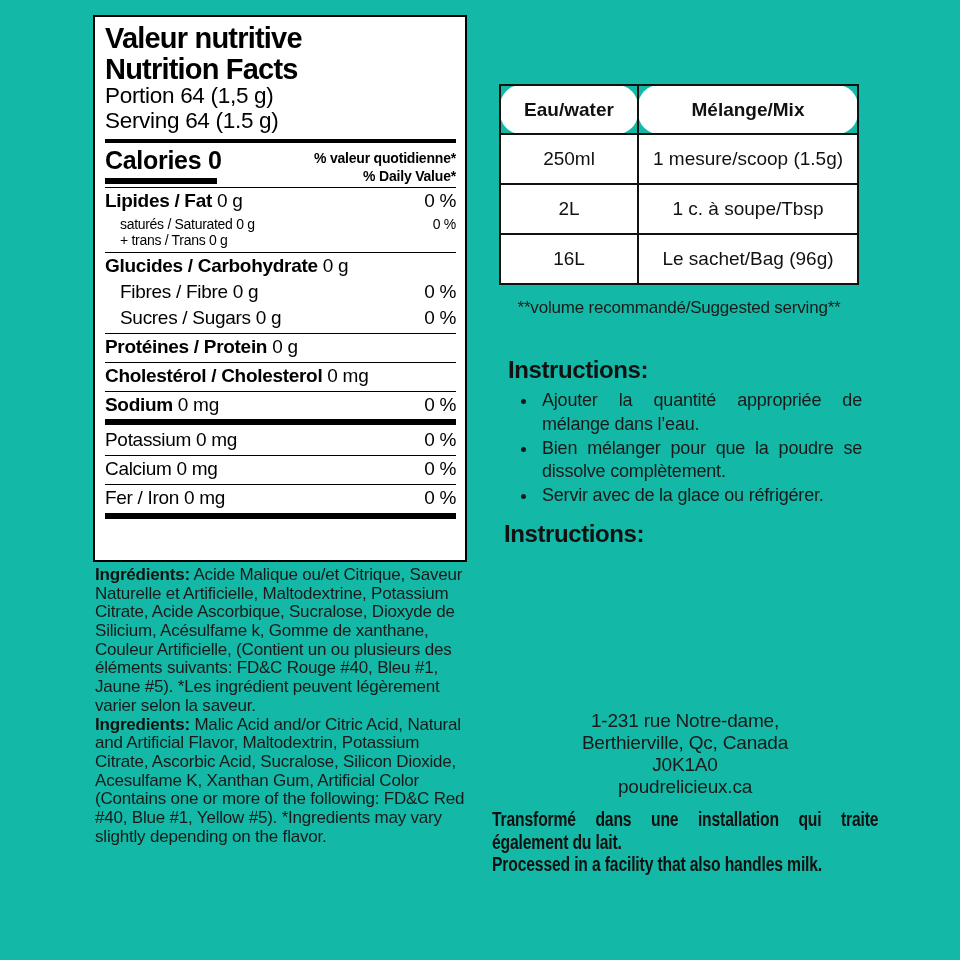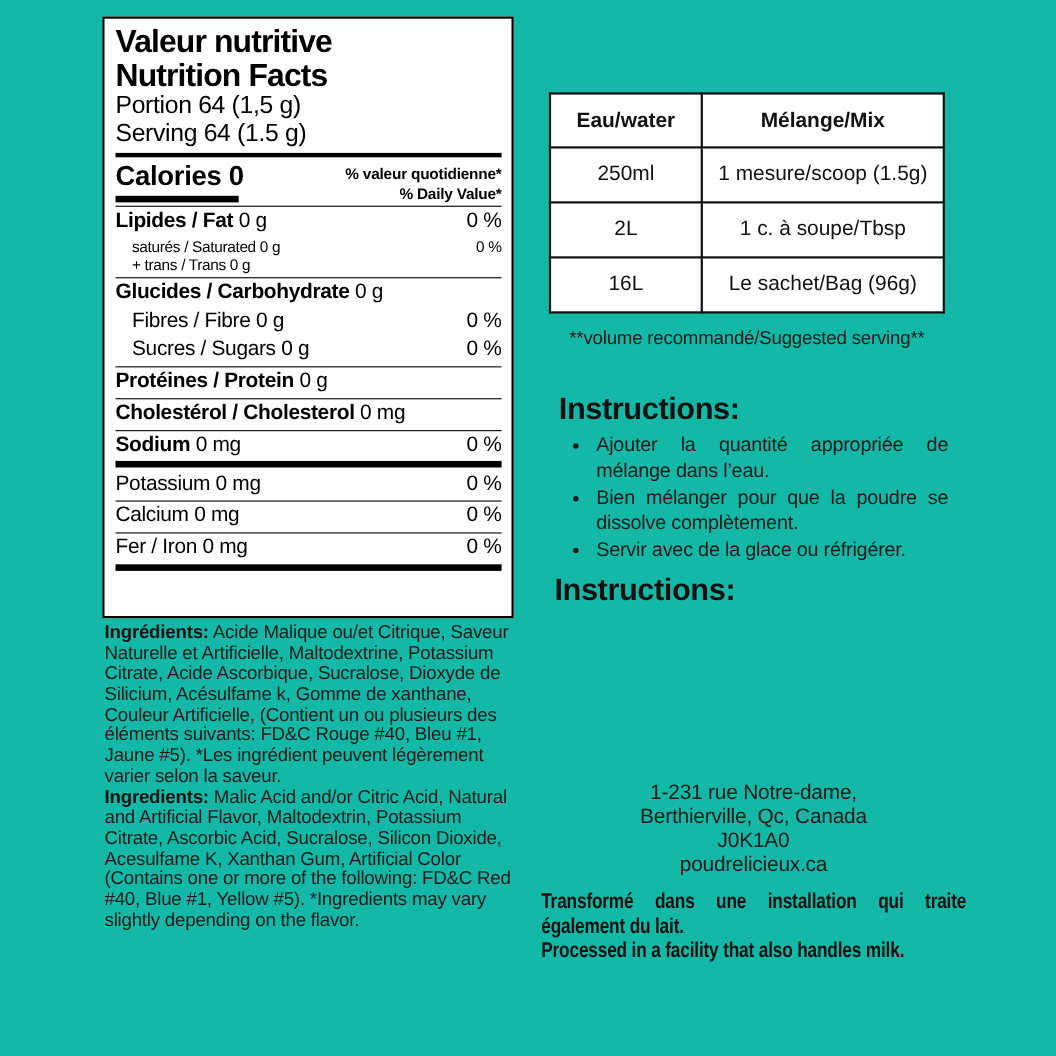--- a/index.html
+++ b/index.html
@@ -33,31 +33,31 @@
   .ingredients{position:absolute;left:95px;top:566px;width:376px;font-size:17px;
                line-height:1.1;color:#1a1a1a;letter-spacing:-0.2px;}
   .ingredients p{margin:0;}
   .ingredients b{font-weight:700;color:#111;}
 
   
   .mix-table{position:absolute;left:499px;top:84px;border-collapse:collapse;
              font-size:19px;color:#111;text-align:center;}
   .mix-table td,.mix-table th{border:2px solid #111;box-sizing:border-box;
              padding:0 6px;height:50px;vertical-align:middle;background:#fff;}
-  .mix-table th{font-weight:700;height:49px;}
+  .mix-table th{font-weight:700;height:49px;border-radius:21px;}
   .col-water{width:138px;}
   .col-mix{width:220px;margin-top:30px;}
 
   .mix-note{position:absolute;left:499px;top:298px;width:360px;text-align:center;
             font-size:17px;color:#1a1a1a;letter-spacing:-0.2px;}
 
   .instr{position:absolute;color:#1a1a1a;}
   .instr-fr{left:508px;top:356px;width:354px;}
   .instr-en{left:504px;top:520px;width:372px;}
-  .instr h2{margin:0;font-size:28px;font-weight:700;color:#111;letter-spacing:-0.4px;}
+  .instr h2{margin:0;font-size:24px;font-weight:700;color:#111;letter-spacing:-0.4px;}
   .instr ul{margin:5px 0 0 0;padding-left:30px;text-align:justify;
             font-size:18px;line-height:1.32;letter-spacing:-0.2px;}
   .instr li{margin:0;padding-left:4px;}
   .instr-en li{text-indent:10px;}
 
   .address{position:absolute;left:505px;top:710px;width:360px;text-align:center;
            font-size:19px;line-height:1.15;color:#1a1a1a;letter-spacing:-0.2px;}
 
   .allergen{position:absolute;left:492px;top:808px;width:480px;
             transform:scaleX(0.805);transform-origin:left top;

